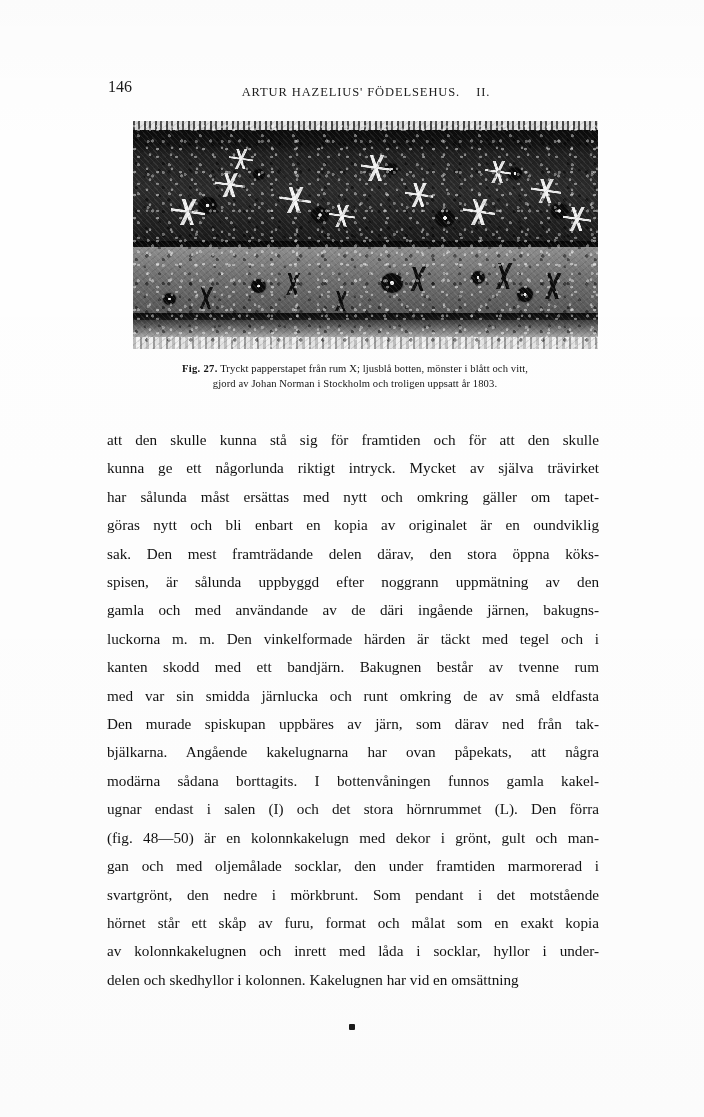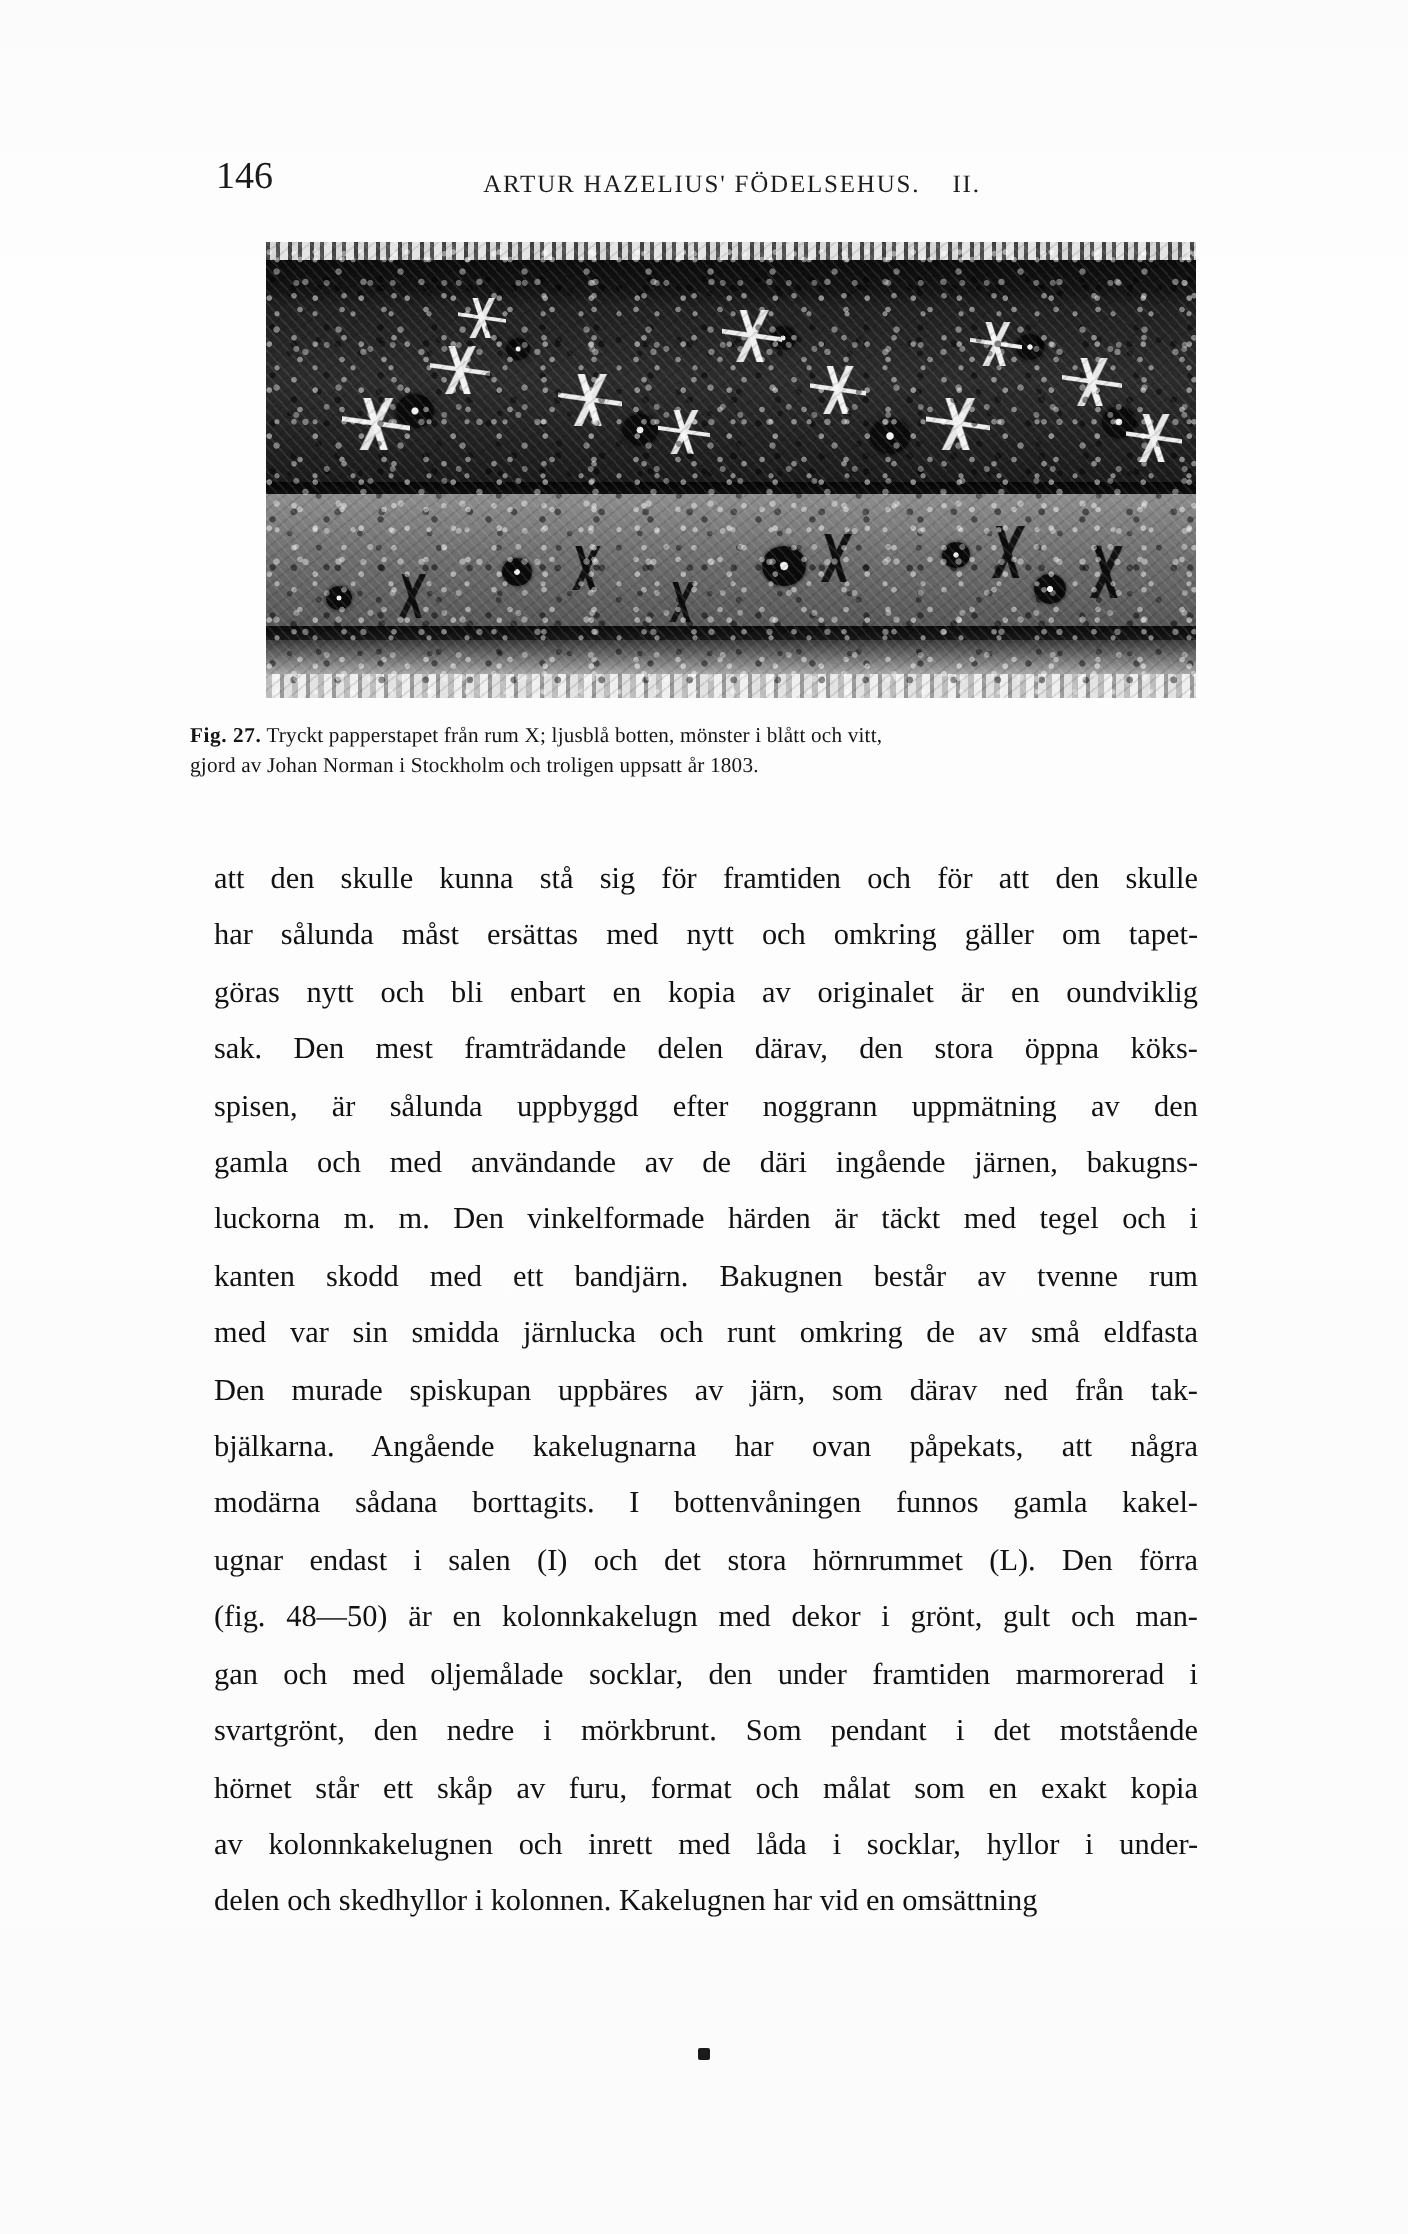--- a/index.html
+++ b/index.html
@@ -22,21 +22,21 @@
     position: absolute;
     top: 78px;
     left: 0;
     width: 704px;
     height: 26px;
   }
   .folio {
     position: absolute;
     left: 108px;
     top: 0px;
-    font-size: 19px;
+    font-size: 16px;
     letter-spacing: 0px;
     color: #1a1a1a;
   }
   .running-head {
     position: absolute;
     left: 0;
     top: 7px;
     width: 704px;
     text-align: center;
     font-size: 12.5px;
@@ -147,21 +147,21 @@
       linear-gradient(-64deg, transparent 44%, #111 46%, #111 53%, transparent 55%);
   }
 
   .fig-caption {
     position: absolute;
     left: 95px;
     top: 362px;
     width: 520px;
     font-size: 10.6px;
     line-height: 14.5px;
-    text-align: left;
+    text-align: center;
     color: #151515;
     letter-spacing: .1px;
   }
   .fig-caption .figno { font-weight: 700; letter-spacing: .3px; }
 
   
   .body-text {
     position: absolute;
     left: 107px;
     top: 426px;
@@ -266,20 +266,21 @@
 <div class="fig-caption">
   <span class="figno">Fig. 27.</span>
   <span>Tryckt papperstapet från rum X; ljusblå botten, mönster i blått och vitt,</span>
   <br>
   <span>gjord av Johan Norman i Stockholm och troligen uppsatt år 1803.</span>
 </div>
 
 <div class="body-text">
   <p>
     <span class="ln">att den skulle kunna stå sig för framtiden och för att den skulle</span>
+    <span class="ln">kunna ge ett någorlunda riktigt intryck.  Mycket av själva trävirket</span>
     <span class="ln">har sålunda måst ersättas med nytt och omkring gäller om tapet-</span>
     <span class="ln">göras nytt och bli enbart en kopia av originalet är en oundviklig</span>
     <span class="ln">sak.  Den mest framträdande delen därav, den stora öppna köks-</span>
     <span class="ln">spisen, är sålunda uppbyggd efter noggrann uppmätning av den</span>
     <span class="ln">gamla och med användande av de däri ingående järnen, bakugns-</span>
     <span class="ln">luckorna m. m.  Den vinkelformade härden är täckt med tegel och i</span>
     <span class="ln">kanten skodd med ett bandjärn.  Bakugnen består av tvenne rum</span>
     <span class="ln">med var sin smidda järnlucka och runt omkring de av små eldfasta</span>
     <span class="ln">Den murade spiskupan uppbäres av järn, som därav ned från tak-</span>
     <span class="ln">bjälkarna.  Angående kakelugnarna har ovan påpekats, att några</span>

